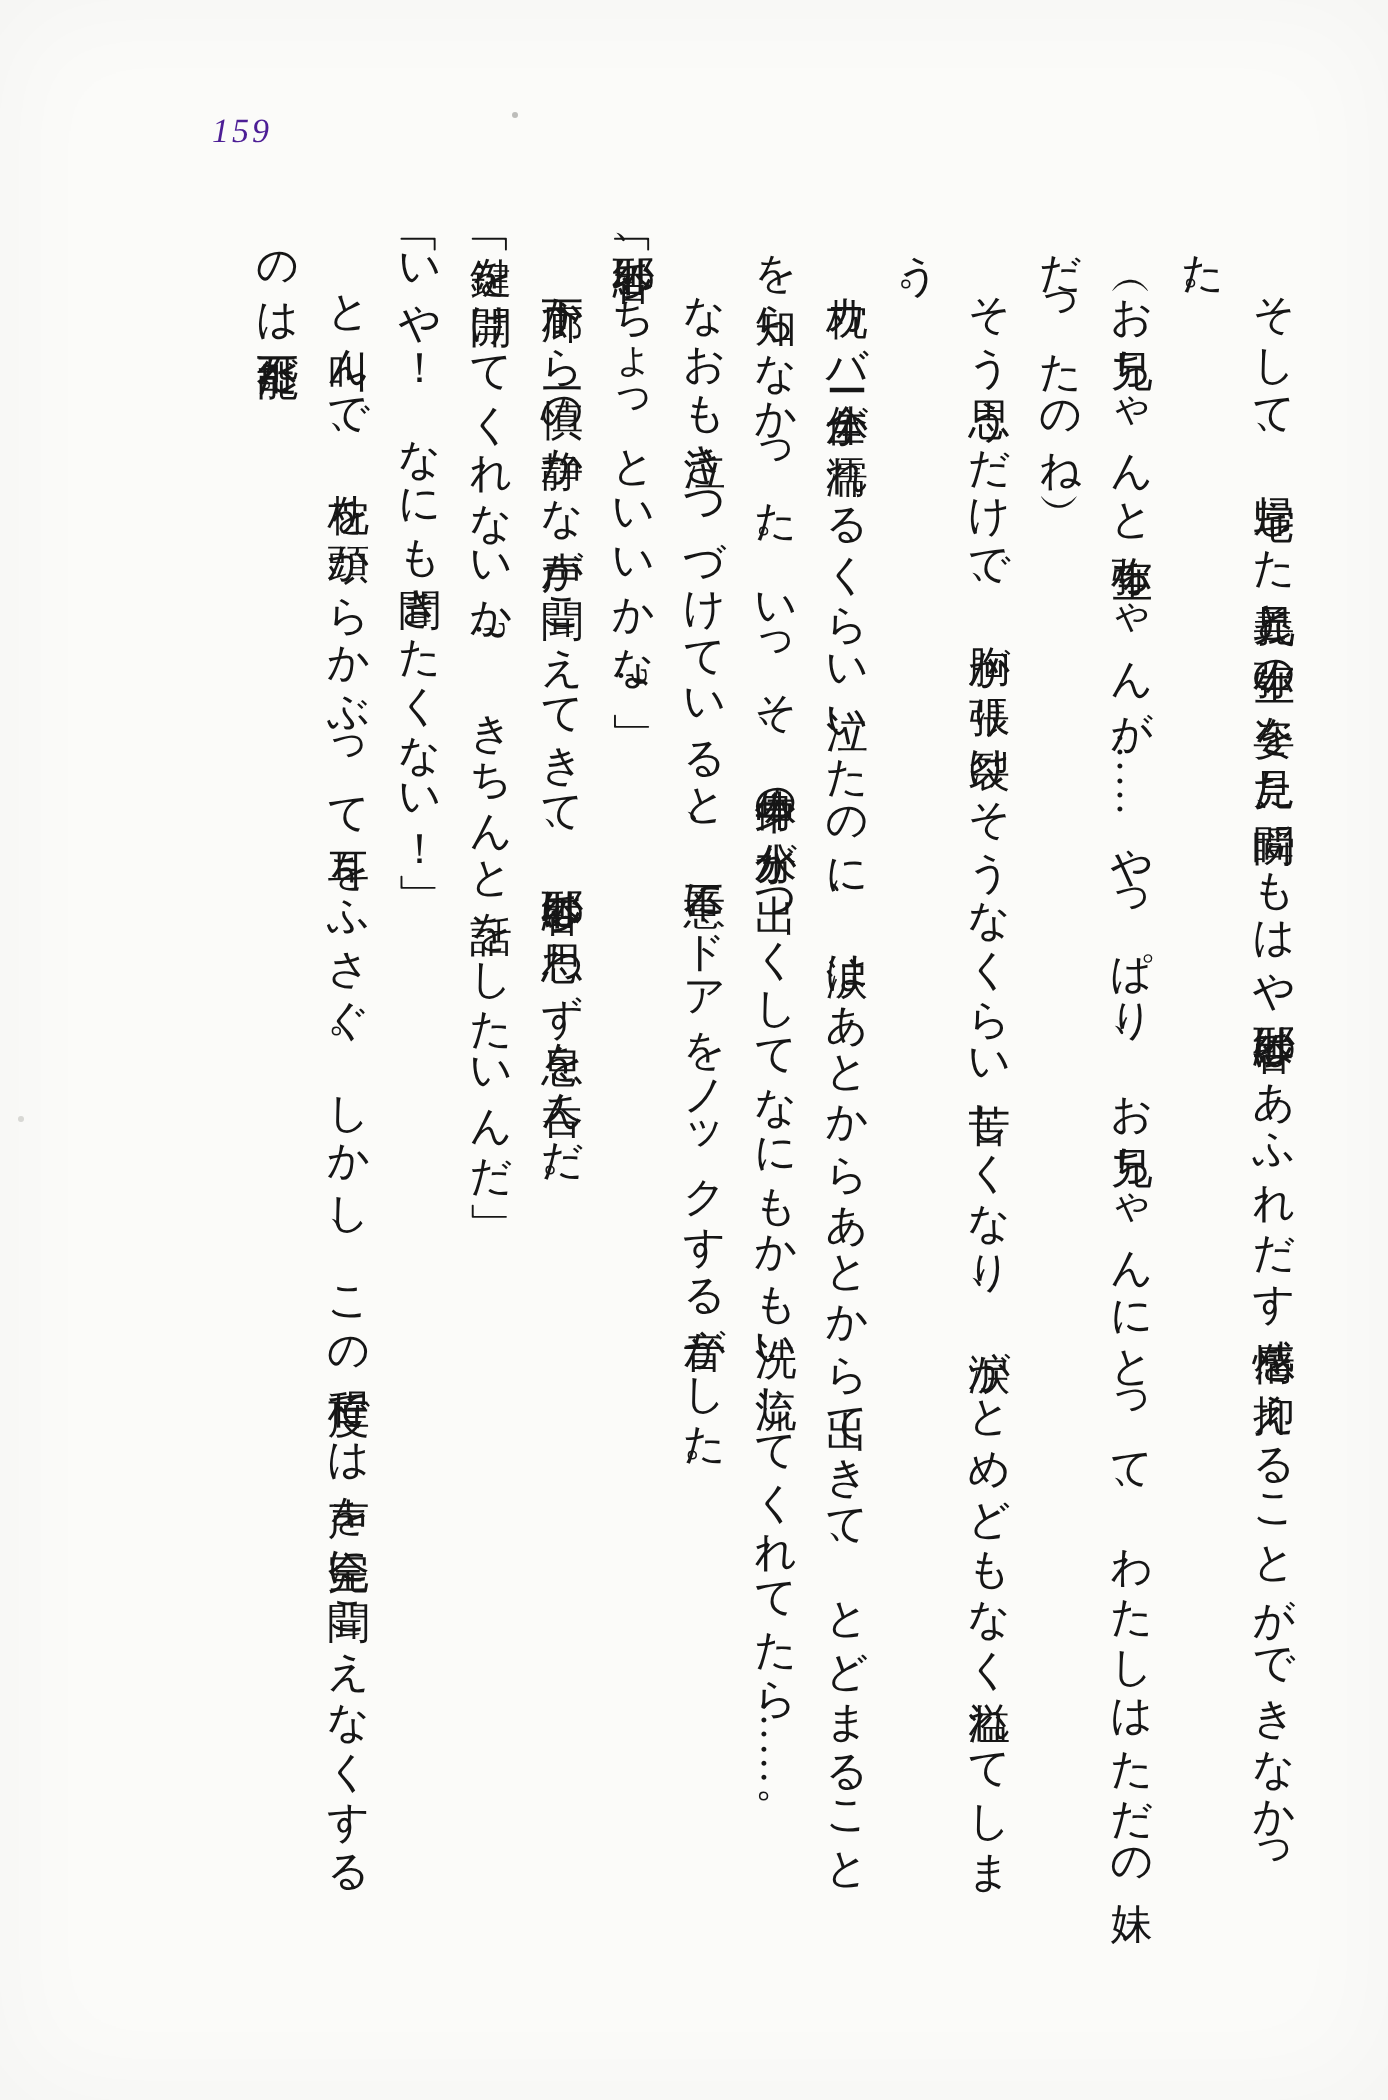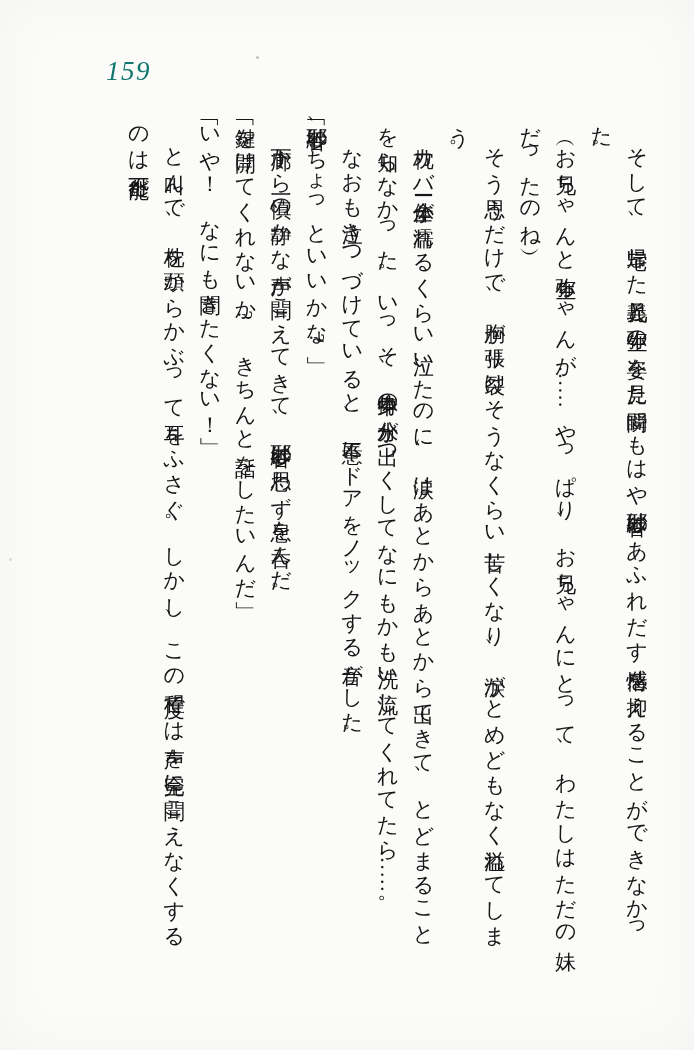--- a/index.html
+++ b/index.html
@@ -13,24 +13,24 @@
     height: 1050px;
     background: #fbfbf9;
     overflow: hidden;
     font-family: "Liberation Serif", "DejaVu Serif", serif;
     box-shadow: inset 0 0 60px rgba(0,0,0,0.03);
   }
   .page-number {
     position: absolute;
     top: 56px;
     left: 106px;
-    font-size: 27px;
+    font-size: 17px;
     font-style: italic;
     letter-spacing: 1.5px;
-    color: #0f766e;
+    color: #4c1d95;
   }
   .body-text {
     position: absolute;
     top: 112px;
     right: 40px;
     height: 824px;
     writing-mode: vertical-rl;
     text-orientation: mixed;
     font-size: 21px;
     line-height: 35.6px;

